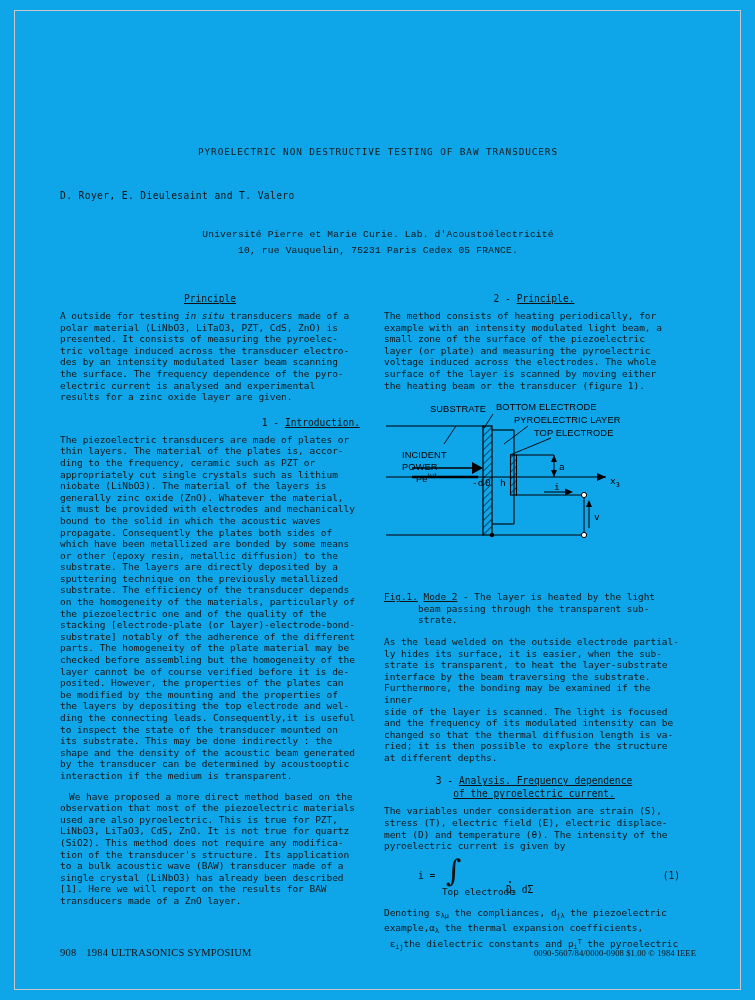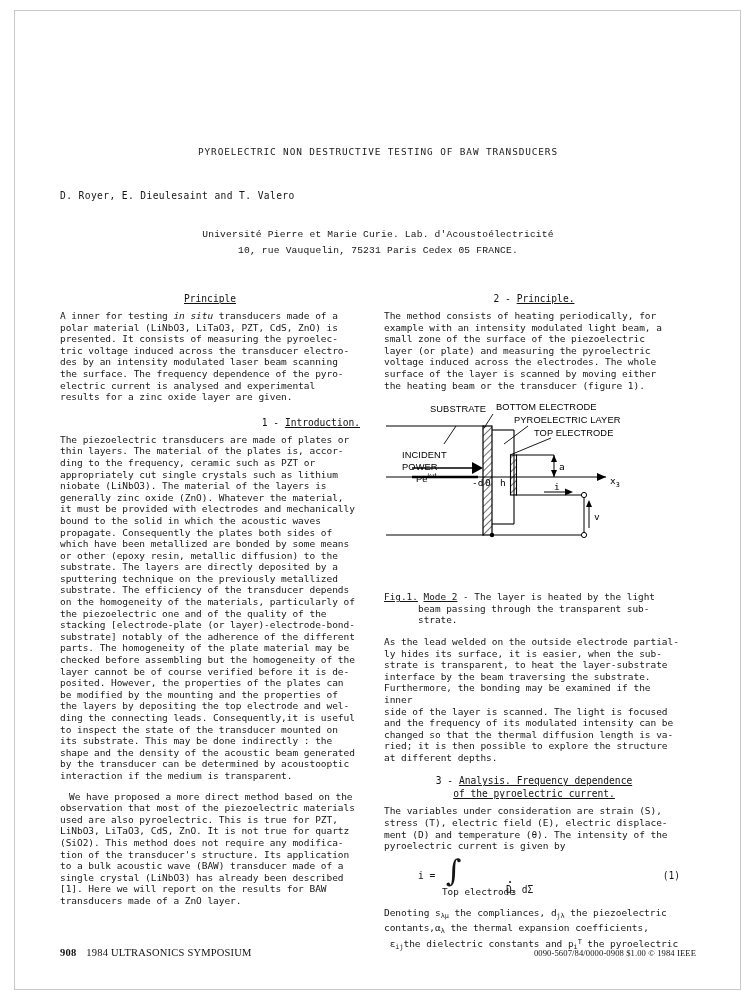--- a/index.html
+++ b/index.html
@@ -8,21 +8,21 @@
     padding: 0;
     background: #8a8a8a;
   }
   body {
     font-family: "DejaVu Sans Mono", monospace;
   }
   .page {
     position: relative;
     width: 755px;
     height: 1000px;
-    background: #ffffff;
+    background: #0ea5e9;
     overflow: hidden;
     box-sizing: border-box;
   }
   .scan-border {
     position: absolute;
     left: 14px;
     top: 10px;
     width: 727px;
     height: 980px;
     border: 1px solid #c8c8c8;
@@ -139,21 +139,21 @@
     position: absolute;
     left: 60px;
     bottom: 42px;
     width: 636px;
     display: flex;
     justify-content: space-between;
     align-items: baseline;
     font-family: "Liberation Serif", serif;
   }
   .foot-left { font-size: 10.5px; letter-spacing: 0.2px; color: #111; }
-  .foot-left .pg { font-weight: bold; margin-right: 10px; }
+  .foot-left .pg { font-weight: normal; margin-right: 10px; }
   .foot-right { font-size: 8.6px; letter-spacing: 0.1px; color: #111; }
 
   .fig-svg text {
     font-family: "Liberation Sans", sans-serif;
     fill: #000;
   }
   .fig-svg .lbl { font-size: 9.3px; letter-spacing: 0.1px; }
   .fig-svg .mono { font-family: "DejaVu Sans Mono", monospace; font-size: 9.5px; }
 </style>
 </head>
@@ -172,21 +172,21 @@
     </div>
 
     <div class="columns">
 
       <div class="col">
 
         <div class="sec-head">
           <span class="u">Principle</span>
         </div>
 
-        <p class="body"><span>A inner for testing </span><span class="ital">in situ</span><span> transducers made of a
+        <p class="body"><span>A outside for testing </span><span class="ital">in situ</span><span> transducers made of a
 polar material (LiNbO3, LiTaO3, PZT, CdS, ZnO) is
 presented. It consists of measuring the pyroelec-
 tric voltage induced across the transducer electro-
 des by an intensity modulated laser beam scanning
 the surface. The frequency dependence of the pyro-
 electric current is analysed and experimental
 results for a zinc oxide layer are given.</span></p>
 
         <div class="sec-head tight">
           <span>1 - </span><span class="u">Introduction.</span>
@@ -343,21 +343,21 @@
 
         <div class="equation">
           <span class="eq-lhs">i =</span>
           <span class="eq-int">∫</span>
           <span class="eq-sub">Top electrode</span>
           <span class="eq-body"><span class="dot-over">D</span><sub>3</sub><span> dΣ</span></span>
           <span class="eq-num">(1)</span>
         </div>
 
         <p class="body"><span>Denoting s</span><sub>λμ</sub><span> the compliances, d</span><sub>jλ</sub><span> the piezoelectric</span>
-<span>contants,</span><span>α</span><sub>λ</sub><span> the thermal expansion coefficients,</span>
+<span>example,</span><span>α</span><sub>λ</sub><span> the thermal expansion coefficients,</span>
  <span>ε</span><sub>ij</sub><span>the dielectric constants and p</span><sub>i</sub><sup>T</sup><span> the pyroelectric</span></p>
 
       </div>
     </div>
   </div>
 
   <div class="footer">
     <div class="foot-left">
       <span class="pg">908</span><span>1984 ULTRASONICS SYMPOSIUM</span>
     </div>

